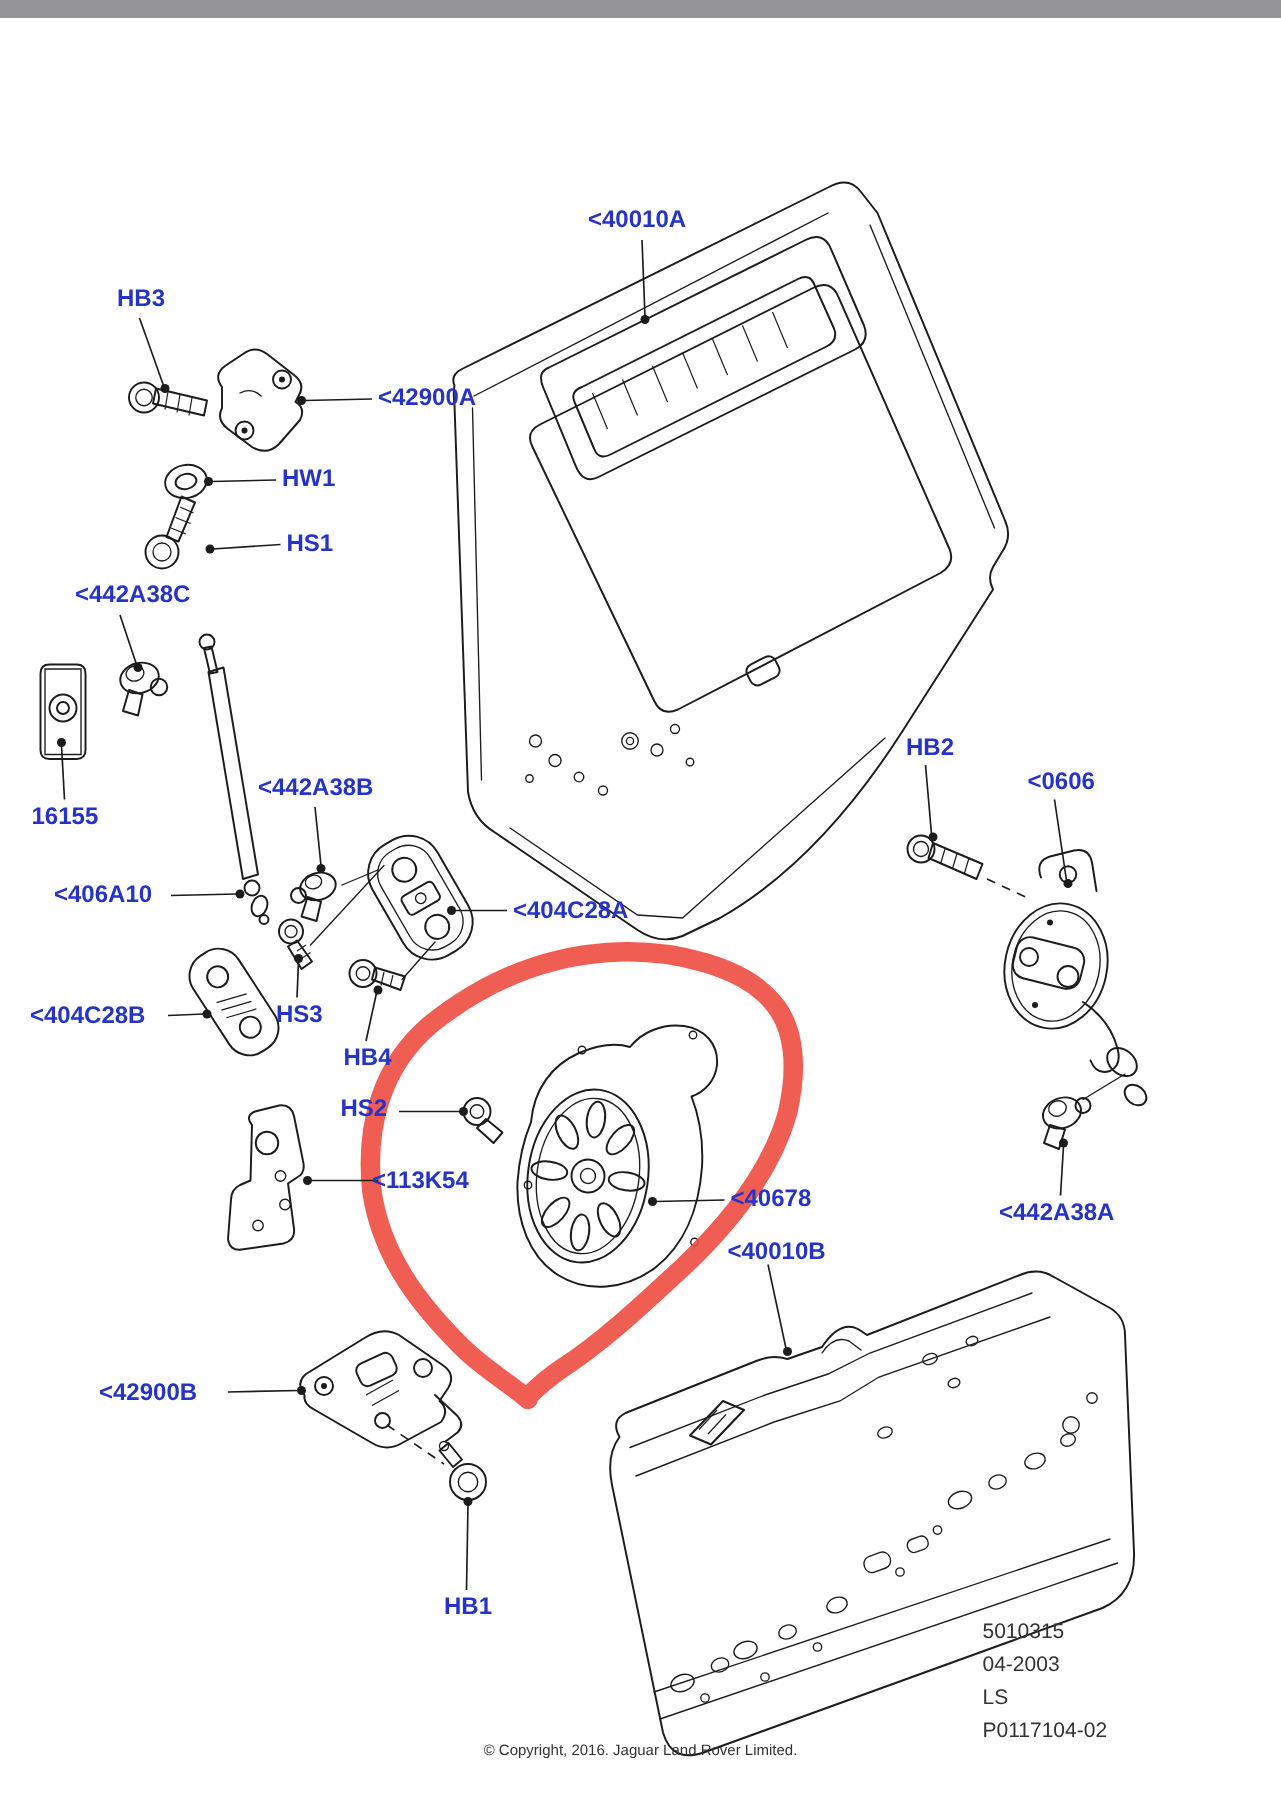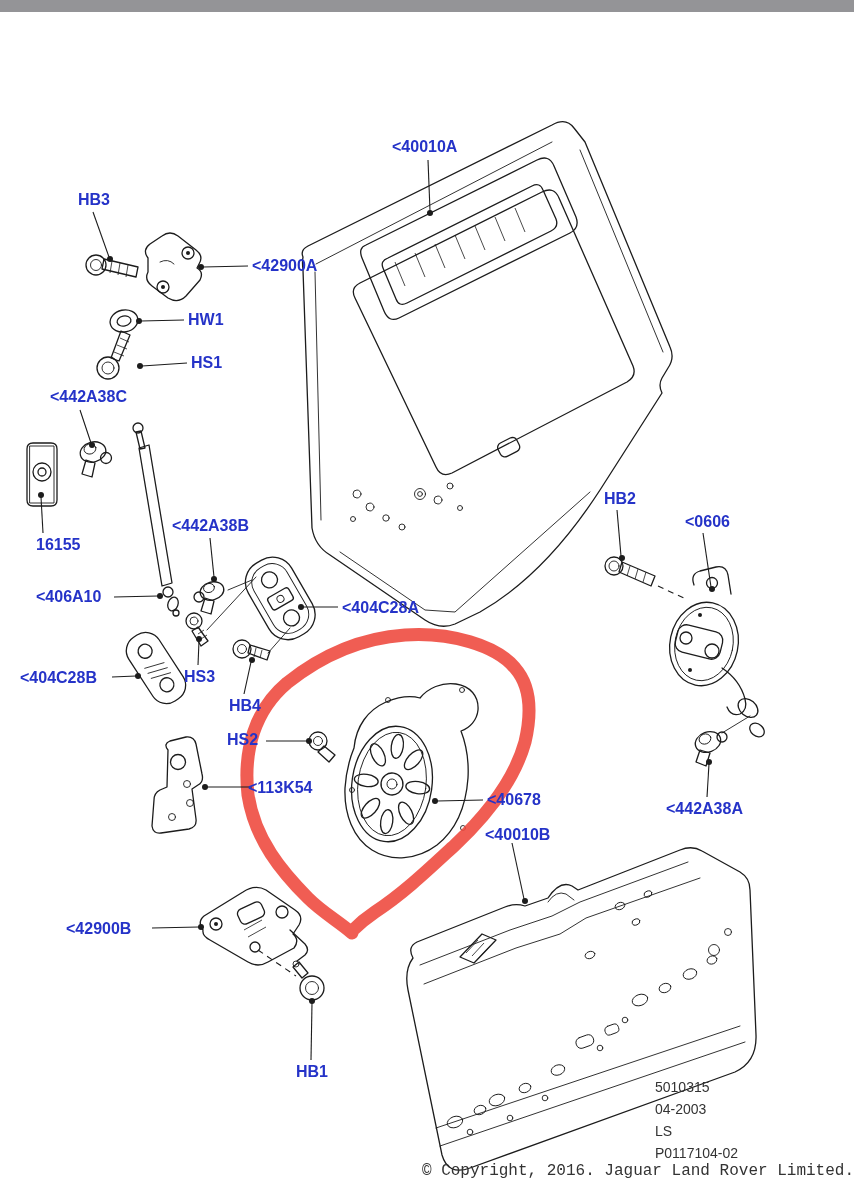--- a/index.html
+++ b/index.html
@@ -17,21 +17,21 @@
   svg.art{position:absolute;left:0;top:0;}
   .ln{stroke:var(--line-color);fill:none;stroke-width:1.3;stroke-linecap:round;stroke-linejoin:round;}
   .thin{stroke:var(--line-color);fill:none;stroke-width:0.9;stroke-linecap:round;}
   .hatch{stroke:var(--line-color);fill:none;stroke-width:0.8;}
   .ldr{stroke:var(--line-color);fill:none;stroke-width:1.1;}
   .dash{stroke:var(--line-color);fill:none;stroke-width:1.1;stroke-dasharray:6 5;}
   .dot{fill:var(--line-color);stroke:none;}
   .marker{stroke:var(--marker-color);fill:none;stroke-width:13;stroke-linecap:round;stroke-linejoin:round;opacity:0.9;}
   .callout{position:absolute;color:var(--label-color);font-weight:bold;font-size:16px;line-height:18px;white-space:nowrap;cursor:pointer;}
   .ref-block{position:absolute;left:655px;top:1076px;width:148px;color:var(--muted-text);font-size:14px;line-height:22px;}
-  .copyright{position:absolute;left:0;top:1162px;width:854px;text-align:right;color:var(--muted-text);font-size:16px;font-family:Liberation Mono, monospace;}
+  .copyright{position:absolute;left:0;top:1162px;width:854px;text-align:center;color:var(--muted-text);font-size:10px;}
 </style>
 </head>
 <body>
 
 <div class="canvas">
   <div class="topbar"></div>
 
   <svg class="art" width="854" height="1200" viewBox="0 0 854 1200">
 
     <g>
@@ -353,21 +353,21 @@
         <circle class="dot" cx="312" cy="1001" r="3"></circle>
     </g>
   </svg>
 
   <div class="callout" style="left:392px;top:138px">&lt;40010A</div>
   <div class="callout" style="left:78px;top:191px">HB3</div>
   <div class="callout" style="left:252px;top:257px">&lt;42900A</div>
   <div class="callout" style="left:188px;top:311px">HW1</div>
   <div class="callout" style="left:191px;top:354px">HS1</div>
   <div class="callout" style="left:50px;top:388px">&lt;442A38C</div>
-  <div class="callout" style="left:36px;top:536px">16155</div>
+  <div class="callout" style="left:21px;top:536px">16155</div>
   <div class="callout" style="left:36px;top:588px">&lt;406A10</div>
   <div class="callout" style="left:172px;top:517px">&lt;442A38B</div>
   <div class="callout" style="left:342px;top:599px">&lt;404C28A</div>
   <div class="callout" style="left:20px;top:669px">&lt;404C28B</div>
   <div class="callout" style="left:184px;top:668px">HS3</div>
   <div class="callout" style="left:229px;top:697px">HB4</div>
   <div class="callout" style="left:227px;top:731px">HS2</div>
   <div class="callout" style="left:248px;top:779px">&lt;113K54</div>
   <div class="callout" style="left:487px;top:791px">&lt;40678</div>
   <div class="callout" style="left:485px;top:826px">&lt;40010B</div>

